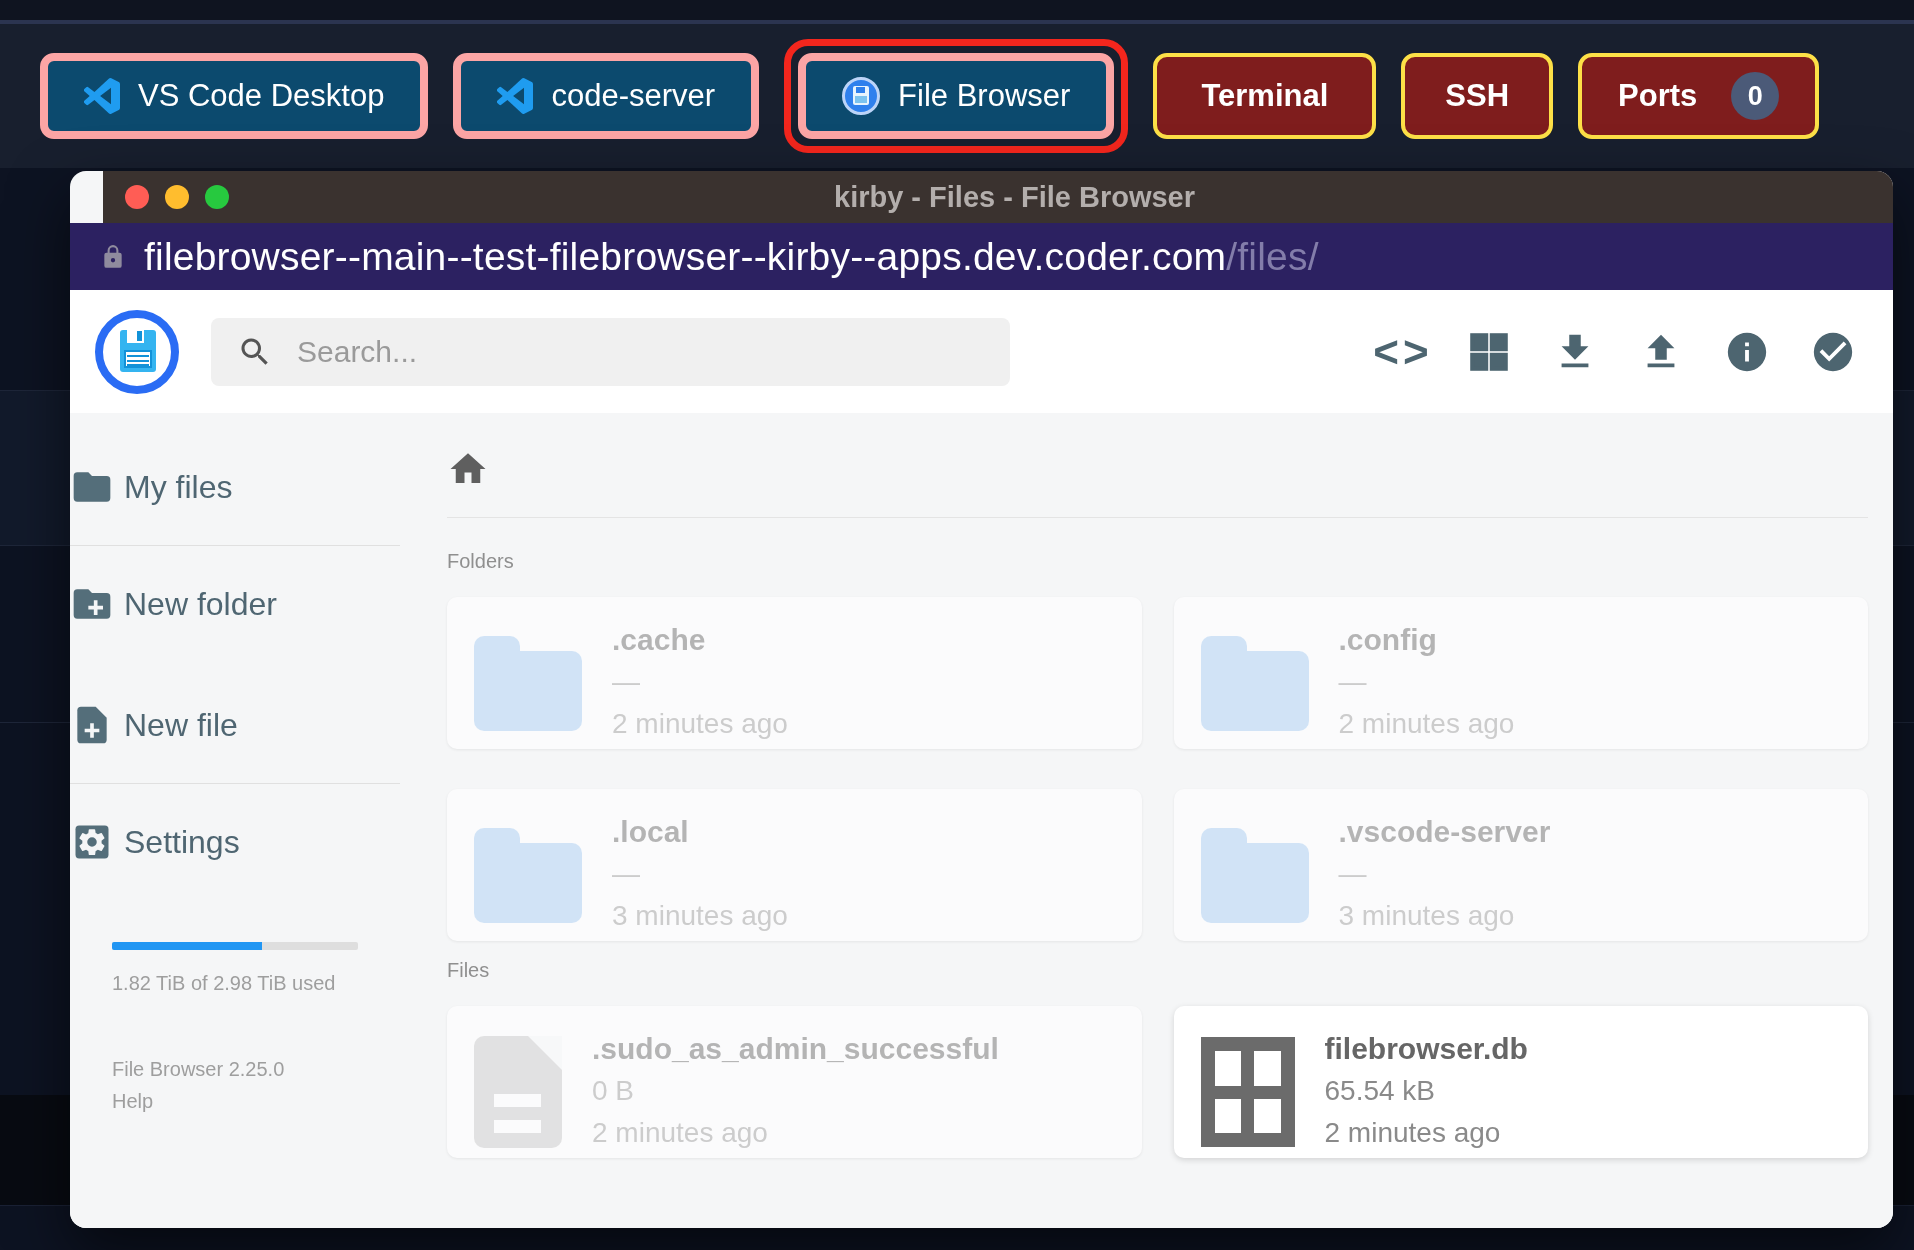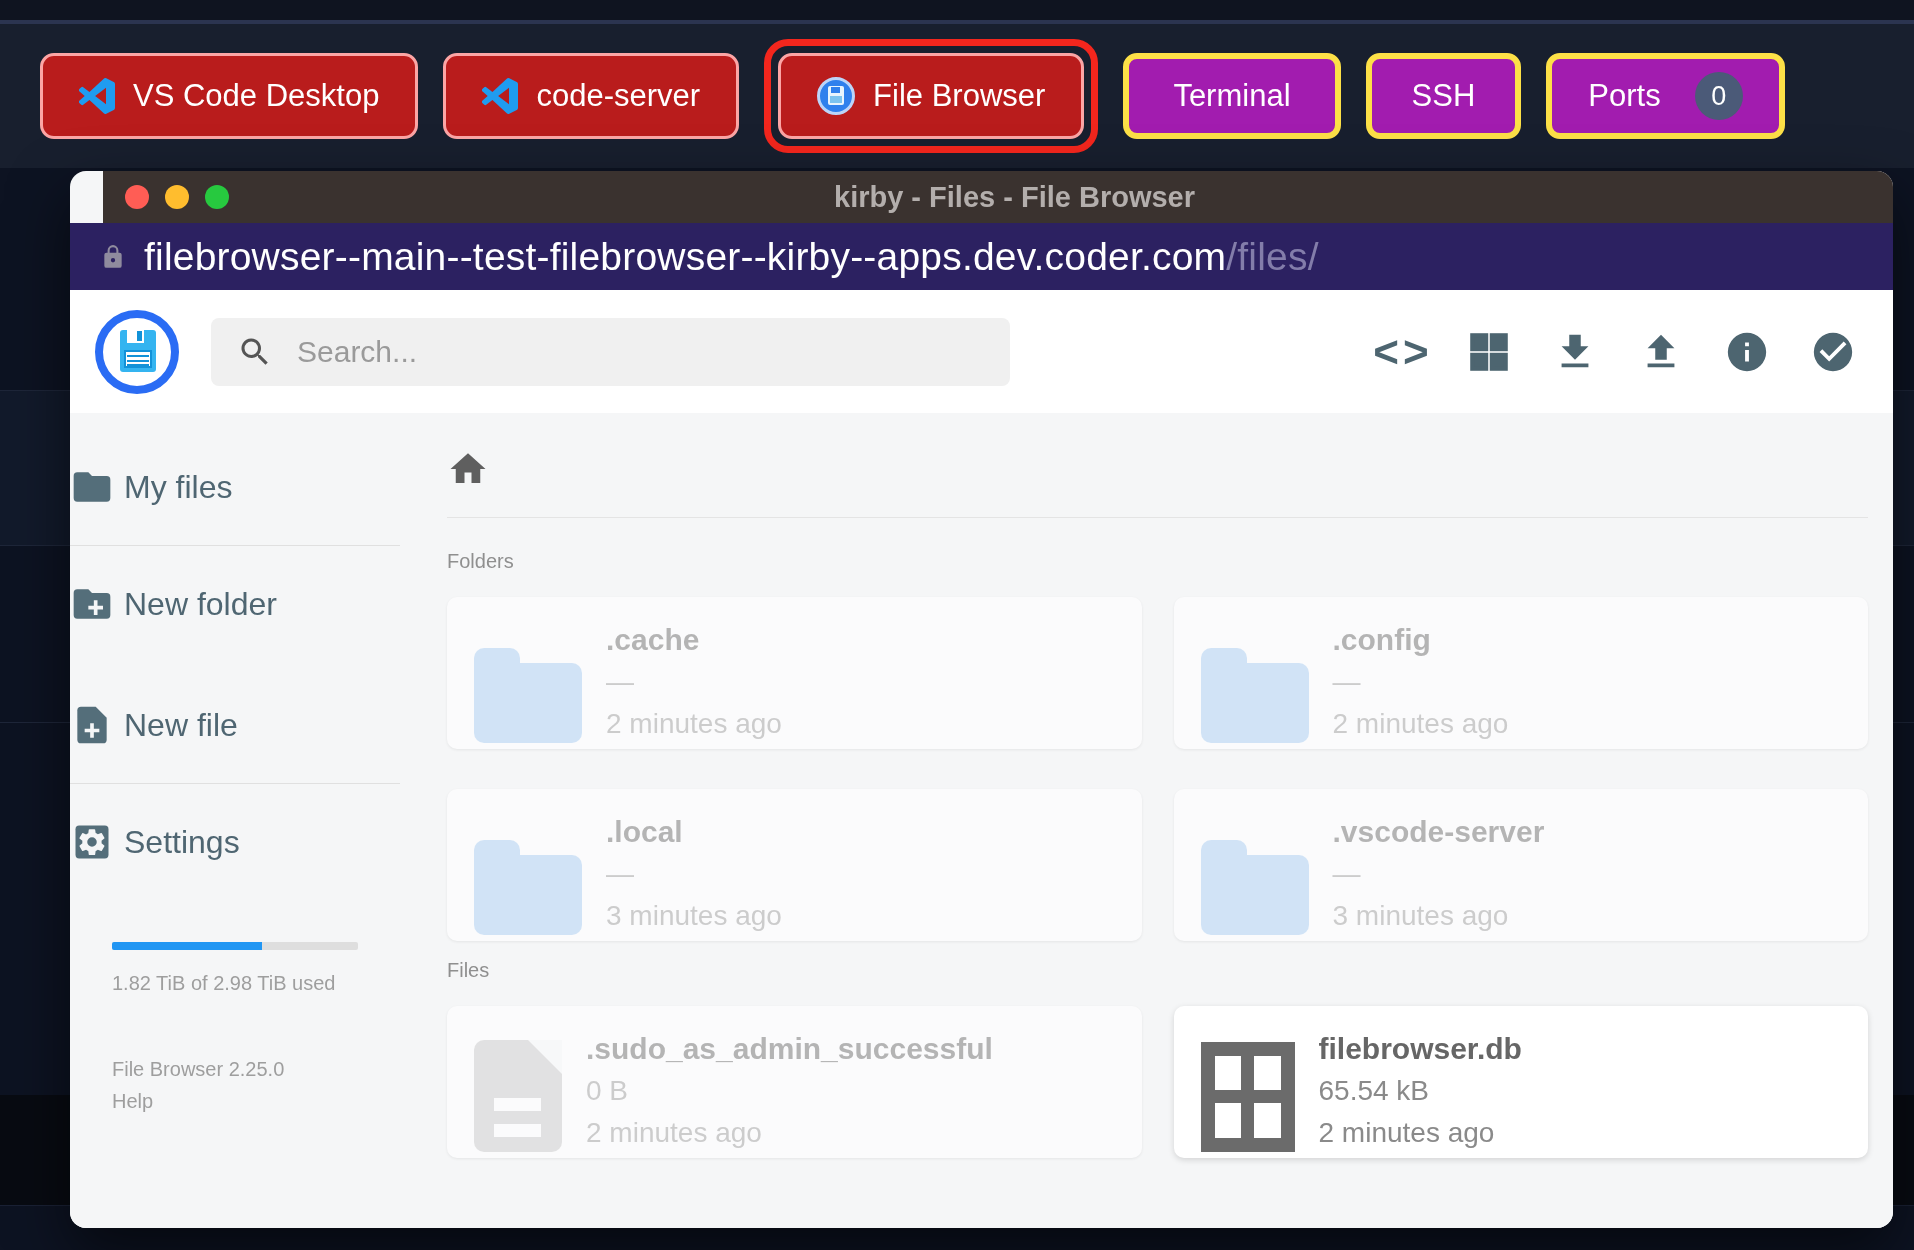--- a/index.html
+++ b/index.html
@@ -13,22 +13,22 @@
   .bg-top{top:0;height:20px;background:#0f1420;}
   .bg-topline{top:20px;height:4px;background:#2b3450;}
   .bg-bar{top:24px;height:144px;background:#181f2e;}
   .bg-a{top:390px;height:154px;background:#121a2b;border-top:1px solid #1e2639;border-bottom:1px solid #1e2639;}
   .bg-b{top:722px;height:1px;background:#1e2639;}
   .bg-c{top:1095px;height:110px;background:#080b12;border-bottom:1px solid #1a2134;}
 
   
   .topbar{position:absolute;top:24px;left:0;width:100%;height:144px;display:flex;align-items:center;padding-left:40px;box-sizing:border-box;gap:25px;}
   .tb-btn{height:86px;display:flex;align-items:center;gap:18px;border-radius:14px;color:#fff;font-size:31px;padding:0 36px;box-sizing:border-box;white-space:nowrap;}
-  .tb-dark{background:#b91c1c;border:3px solid #fca5a5;}
-  .tb-light{background:#a21caf;border:6px solid #fde047;}
+  .tb-dark{background:#0c4a6e;border:8px solid #fca5a5;}
+  .tb-light{background:#7f1d1d;border:4px solid #fde047;font-weight:bold;}
   .tb-ring{border:7px solid #f3261d;border-radius:24px;padding:7px;background:transparent;}
   .vsc-icon{width:36px;height:36px;flex:0 0 auto;}
   .ports-badge{margin-left:16px;width:48px;height:48px;border-radius:50%;background:#4b5a78;display:flex;align-items:center;justify-content:center;font-size:27px;color:#fff;}
 
   
   .fb-mini{width:38px;height:38px;border-radius:50%;background:#2f80ed;border:3px solid #bcd4f8;box-sizing:border-box;position:relative;flex:0 0 auto;}
   .fb-mini .body{position:absolute;left:8px;top:6px;width:16px;height:19px;background:#e8f4fd;border-radius:2px;}
   .fb-mini .shutter{position:absolute;left:11px;top:7px;width:9px;height:6px;background:#2f80ed;}
   .fb-mini .label{position:absolute;left:10px;top:16px;width:12px;height:7px;background:#7cc3ef;}
 
@@ -79,21 +79,21 @@
 
   .content{flex:1;box-sizing:border-box;padding:0 25px 0 47px;overflow:hidden;}
   .crumb{margin-top:34px;height:44px;display:flex;align-items:center;}
   .crumb svg{width:42px;height:42px;fill:#5f5f5f;}
   .c-div{height:1px;background:#e4e4e4;margin-top:26px;}
   .sec-title{margin-top:32px;font-size:20px;font-weight:500;color:#8f8f8f;}
   .grid{margin-top:24px;display:grid;grid-template-columns:1fr 1fr;gap:40px 32px;}
   .card{height:152px;border-radius:10px;display:flex;align-items:center;padding-left:27px;box-sizing:border-box;gap:30px;background:#fff;box-shadow:0 2px 6px rgba(0,0,0,.14);cursor:pointer;}
   .card.hidden-item{background:#fbfbfc;box-shadow:0 1px 3px rgba(0,0,0,.07);}
   .card.hidden-item .card-inner{opacity:.5;}
-  .card-inner{display:flex;align-items:flex-end;gap:24px;margin-top:20px;}
+  .card-inner{display:flex;align-items:center;gap:30px;margin-top:20px;}
   .cname{font-size:30px;font-weight:bold;color:#6f6f6f;line-height:1.15;}
   .cmeta{font-size:28px;color:#9e9e9e;line-height:1.3;margin-top:6px;}
   
   .folder{width:108px;height:95px;position:relative;flex:0 0 auto;}
   .folder .tab{position:absolute;top:0;left:0;width:46px;height:30px;background:#a9cdf1;border-radius:10px 10px 0 0;}
   .folder .fbody{position:absolute;top:15px;left:0;width:100%;height:80px;background:#a9cdf1;border-radius:0 10px 10px 10px;}
   
   .doc{width:88px;height:112px;background:#c9c9c9;border-radius:10px;position:relative;flex:0 0 auto;}
   .doc .fold{position:absolute;top:0;right:0;width:0;height:0;border-top:34px solid #f5f6f7;border-left:34px solid transparent;}
   .doc .b1,.doc .b2{position:absolute;left:20px;width:47px;height:13px;background:#fbfbfc;}

